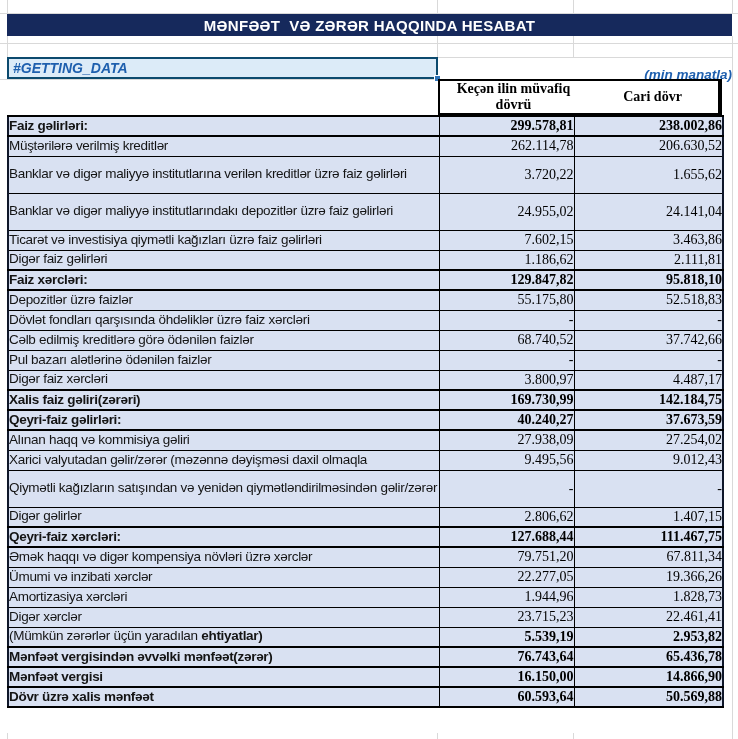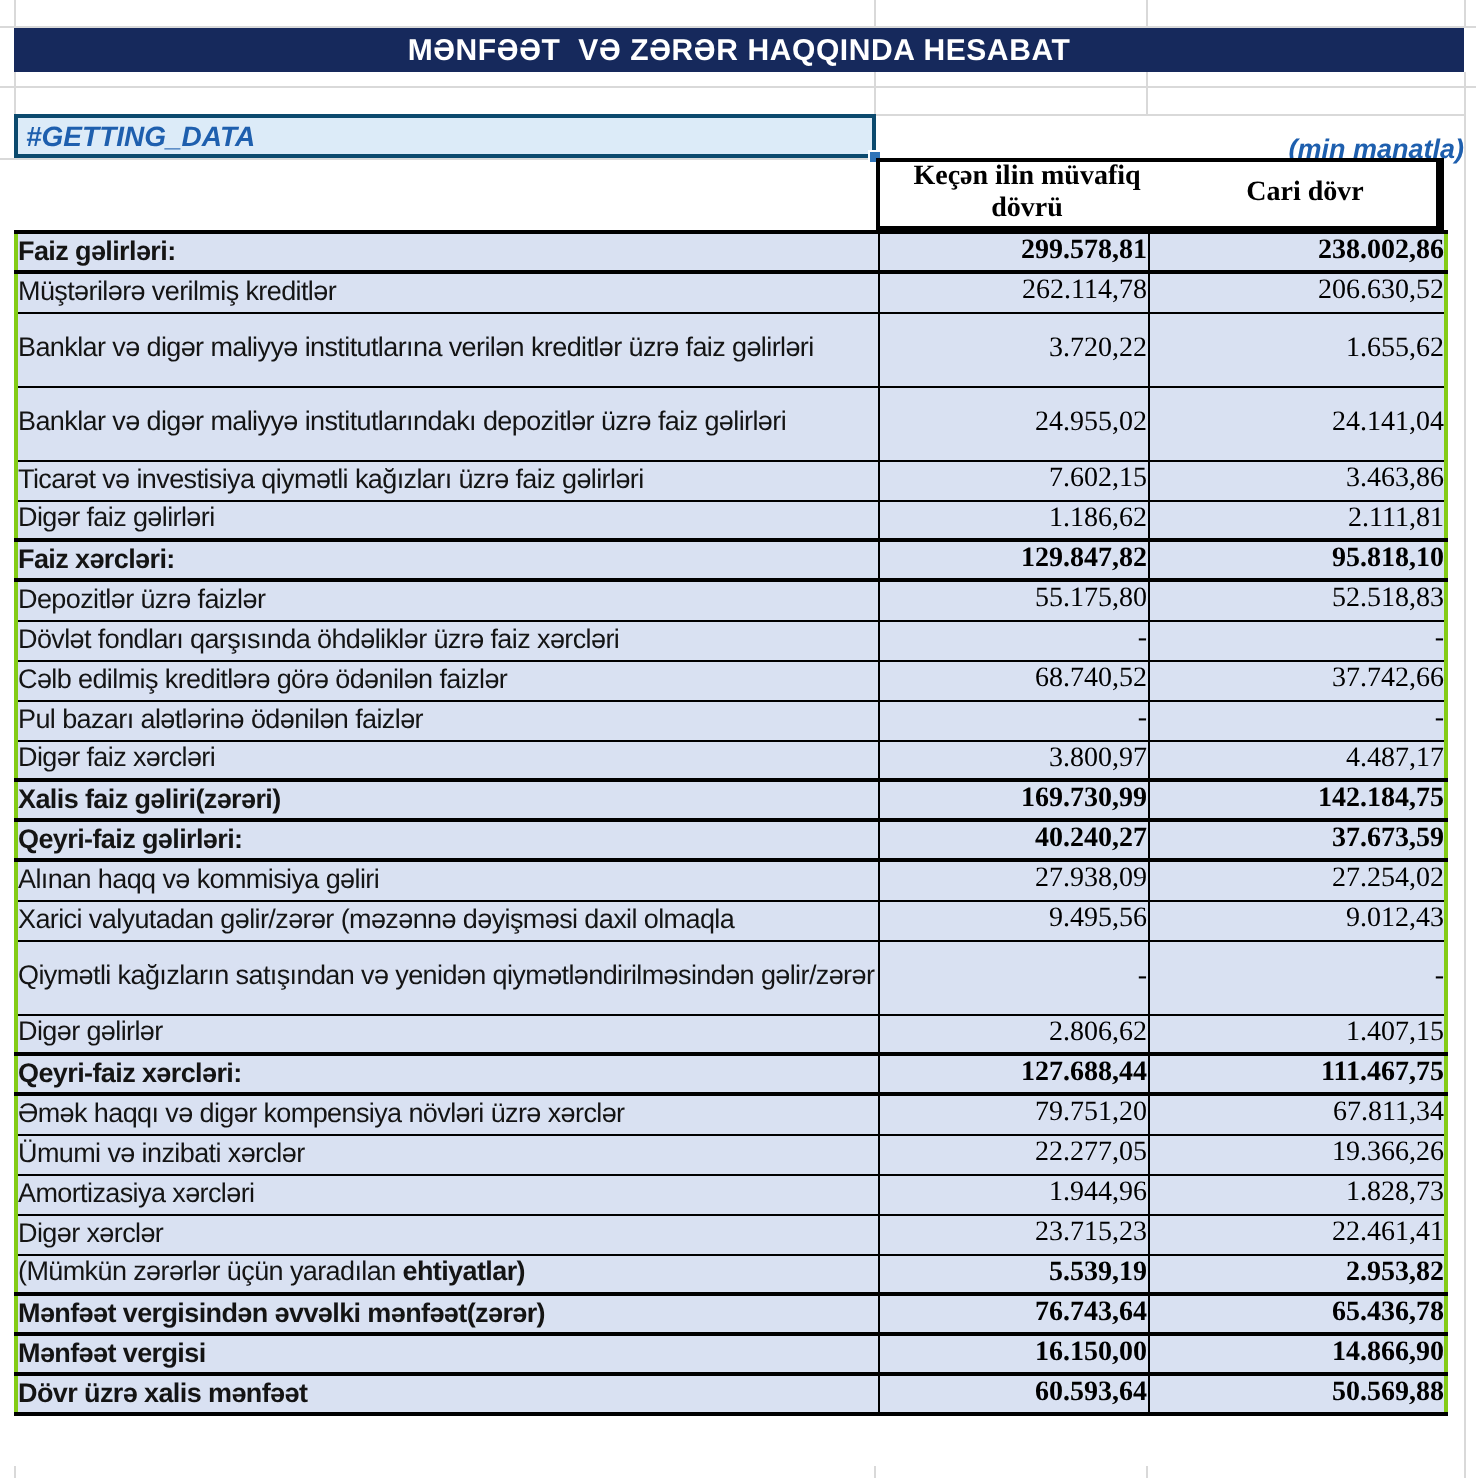--- a/index.html
+++ b/index.html
@@ -42,21 +42,21 @@
   .hdr .hcell{
     display:flex;align-items:center;justify-content:center;text-align:center;
     font-family:"Liberation Serif","DejaVu Serif",serif;font-weight:bold;font-size:14px;
     line-height:1.15;box-sizing:border-box;
   }
   .hdr .h1{width:133px;border-right:2px solid #000;}
   .hdr .h2{flex:1;padding:0 6px;}
 
   
   .tbl-wrap{position:absolute;left:7px;top:115px;width:715px;}
-  table.fin{border-collapse:collapse;table-layout:fixed;width:715px;border:2px solid #84cc16;}
+  table.fin{border-collapse:collapse;table-layout:fixed;width:715px;border:2px solid #0f172a;}
   col.c-lbl{width:431px;} col.c-v1{width:135px;} col.c-v2{width:149px;}
   table.fin td{
     border:1px solid #000;background:#d9e1f2;padding:0;vertical-align:middle;box-sizing:border-box;
   }
   tr.r{height:20px;}
   tr.r.tall{height:37px;}
   tr.r.bold td{border-top-width:2px;border-bottom-width:2px;}
   td.lbl{
     padding:1px 3px 1px 4px;font-size:13.5px;letter-spacing:-.3px;color:#141414;line-height:1.25;
   }

